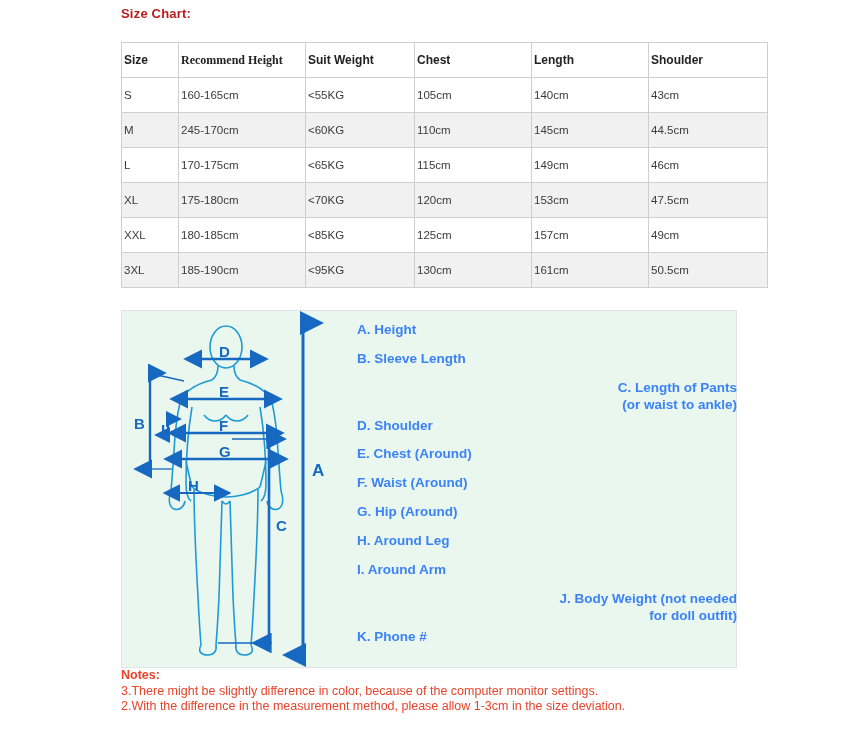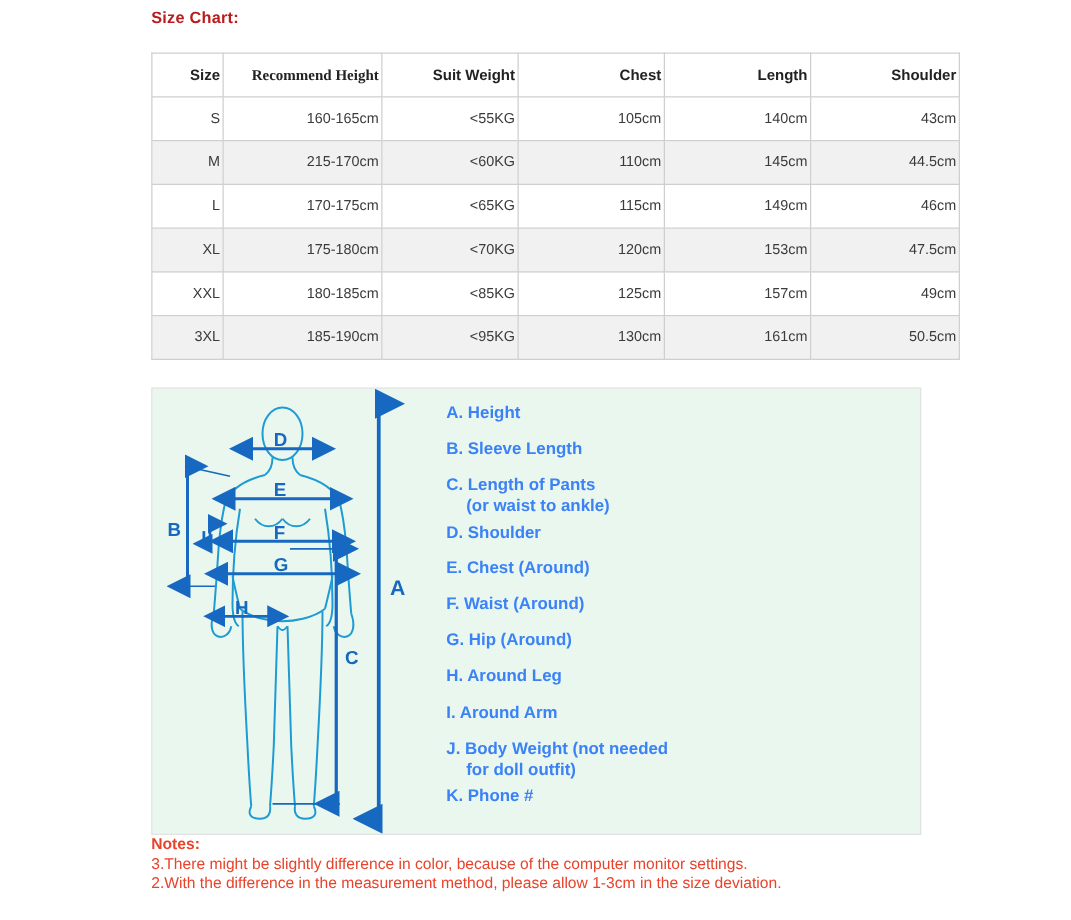--- a/index.html
+++ b/index.html
@@ -32,21 +32,21 @@
     position: absolute;
     left: 121px;
     top: 42px;
     width: 616px;
     border-collapse: collapse;
     table-layout: fixed;
   }
   .size-table th,
   .size-table td {
     border: 1px solid #cfcfcf;
-    text-align: right;
+    text-align: left;
     font-size: 11.5px;
     color: #3b3b3b;
     height: 34px;
     padding: 0 2px;
   }
   .size-table th {
     font-weight: bold;
     font-size: 12px;
     color: #222;
     background: #ffffff;
@@ -87,20 +87,21 @@
     color: #3b82f6;
     font-size: 13.5px;
     font-weight: bold;
     line-height: 1.25;
   }
   .legend-item {
     margin-bottom: 12px;
   }
   .legend-item.tight {
     margin-bottom: 4px;
+    text-align: right;
   }
   .legend-sub {
     display: block;
     margin-left: 16px;
     font-size: 13.5px;
     font-weight: bold;
   }
 
   
   .notes {
@@ -148,21 +149,21 @@
     <tr>
       <td>S</td>
       <td>160-165cm</td>
       <td>&lt;55KG</td>
       <td>105cm</td>
       <td>140cm</td>
       <td>43cm</td>
     </tr>
     <tr class="alt">
       <td>M</td>
-      <td>215-170cm</td>
+      <td>245-170cm</td>
       <td>&lt;60KG</td>
       <td>110cm</td>
       <td>145cm</td>
       <td>44.5cm</td>
     </tr>
     <tr>
       <td>L</td>
       <td>170-175cm</td>
       <td>&lt;65KG</td>
       <td>115cm</td>

